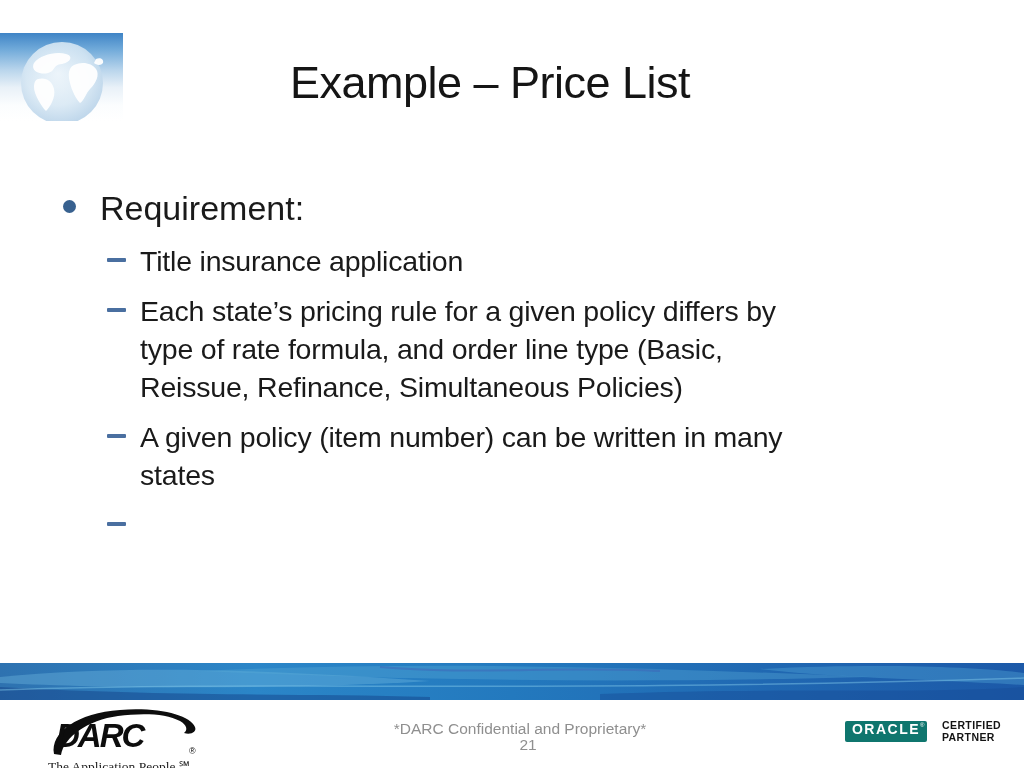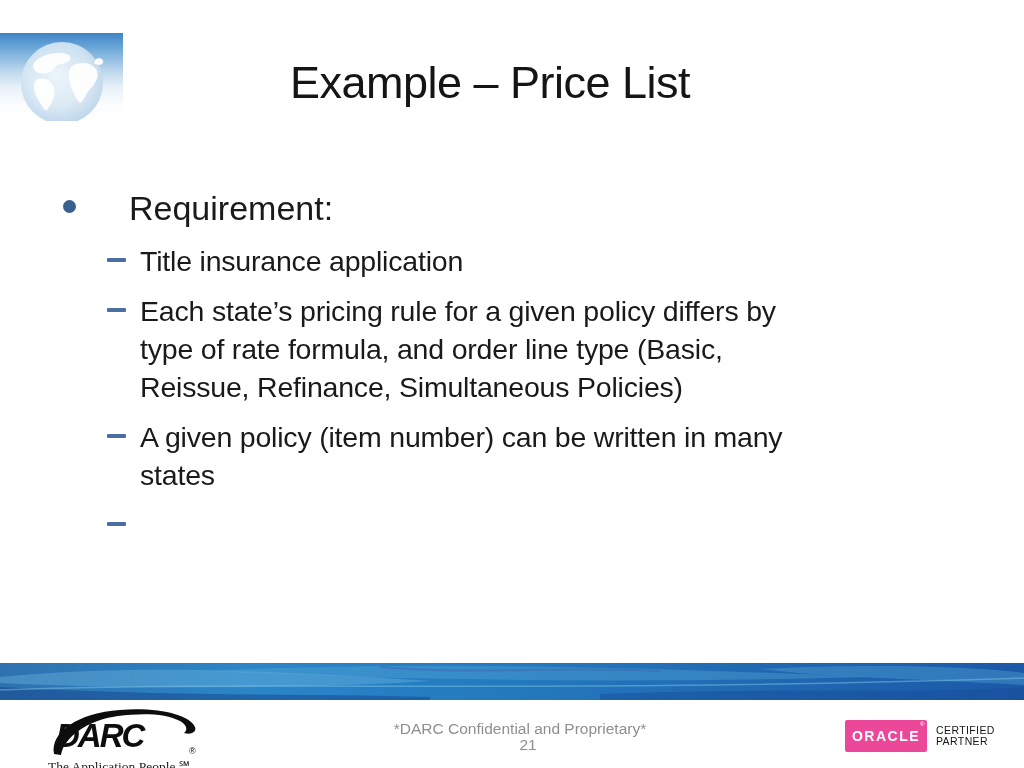--- a/index.html
+++ b/index.html
@@ -18,21 +18,21 @@
   
   .title{
     position:absolute;left:0;top:56px;width:980px;
     text-align:center;
     font-size:45px;line-height:54px;
     color:#151515;
     letter-spacing:-0.5px;
   }
   
   .content{position:absolute;left:63px;top:186px;width:880px;}
-  .l1-item{display:flex;align-items:flex-start;gap:29px;}
+  .l1-item{display:flex;align-items:flex-start;}
   .dot{
     flex:0 0 auto;width:13px;height:13px;border-radius:50%;
     background:#38618F;margin:14px 24px 0 0;
   }
   .l1-text{font-size:34px;line-height:44px;color:#1a1a1a;}
   .l2-list{margin-left:44px;}
   .l2-item{display:flex;align-items:flex-start;margin-top:12px;}
   .dash{
     flex:0 0 auto;width:19px;height:4px;border-radius:1px;
     background:#4A6FA0;margin:16px 14px 0 0;
@@ -50,28 +50,28 @@
   .footer-center{
     position:absolute;left:0;top:721px;width:1024px;
     text-align:center;color:#8f8f8f;font-size:15.5px;line-height:16px;padding-left:8px;
   }
   .footer-page{transform:translateX(8px);}
   .oracle-logo{
     position:absolute;left:845px;top:720px;
     display:flex;align-items:center;
   }
   .oracle-box{
-    width:82px;height:32px;background:#ec4899;border-radius:2px;
-    display:flex;align-items:center;justify-content:center;
+    width:82px;height:21px;background:#0f766e;border-radius:2px;
+    display:flex;align-items:flex-start;justify-content:center;
     color:#ffffff;font-weight:bold;font-size:14px;letter-spacing:1.5px;
     position:relative;
   }
   .oracle-reg{position:absolute;right:1px;top:1px;font-size:6px;font-weight:normal;}
   .oracle-cert{
-    margin-left:9px;color:#141414;font-weight:normal;
+    margin-left:15px;color:#141414;font-weight:bold;
     font-size:10.5px;line-height:11.5px;letter-spacing:0.4px;
   }
 </style>
 </head>
 <body>
 
 <div class="globe-wrap">
   <svg width="123" height="88" viewBox="0 0 123 88">
     <defs>
       <radialGradient id="gl" cx="45%" cy="38%" r="65%">

